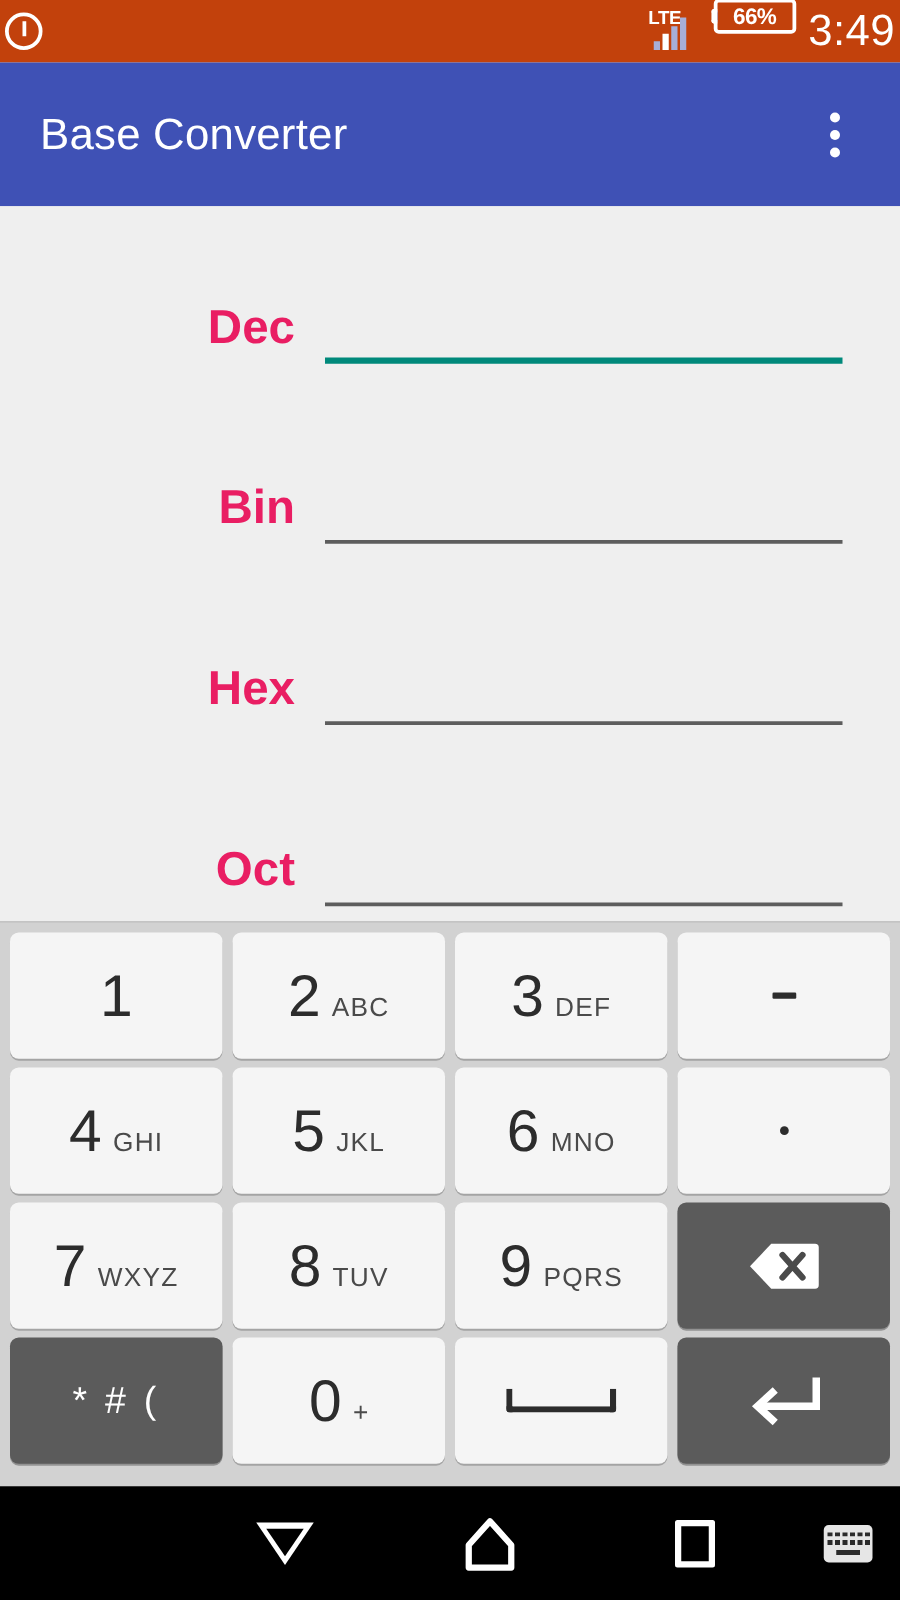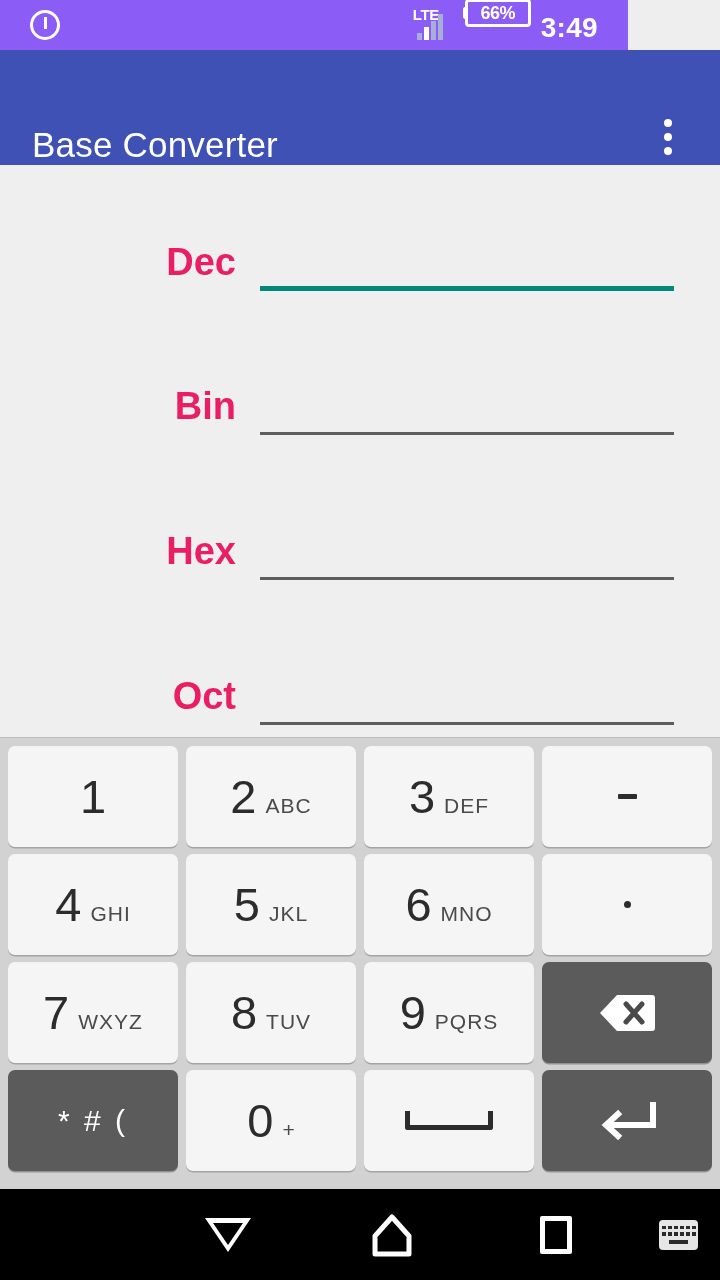--- a/index.html
+++ b/index.html
@@ -16,25 +16,25 @@
     position: relative;
     width: 720px;
     height: 1280px;
     background: #eeeeee;
   }
 
   
   #status-bar {
     position: absolute;
     top: 0; left: 0;
-    width: 628px; height: 50px;
-    background: #8b5cf6;
-    display: flex;
-    align-items: center;
-    padding: 0 30px;
+    width: 720px; height: 50px;
+    background: #c2410c;
+    display: flex;
+    align-items: center;
+    padding: 0 4px;
   }
   #status-left { display: flex; align-items: center; }
   #status-right {
     margin-left: auto;
     display: flex;
     align-items: flex-end;
     gap: 10px;
     height: 50px;
     padding-bottom: 4px;
   }
@@ -103,36 +103,36 @@
     border-radius: 3px 0 0 3px;
     margin-right: -3px;
   }
   .battery-text {
     font-size: 18px;
     font-weight: bold;
     color: #ffffff;
     letter-spacing: -0.5px;
   }
   #clock {
-    font-size: 28px;
-    font-weight: bold;
+    font-size: 35px;
+    font-weight: normal;
     color: #ffffff;
     line-height: 1;
     margin-bottom: 4px;
     letter-spacing: 0.3px;
   }
 
   
   #app-bar {
     position: absolute;
     top: 50px; left: 0;
     width: 720px; height: 115px;
     background: #3f51b5;
     display: flex;
-    align-items: flex-end;
+    align-items: center;
     padding: 0 32px;
   }
   #app-title {
     font-size: 35px;
     color: #ffffff;
     font-weight: normal;
     letter-spacing: 0.2px;
   }
   #overflow-menu {
     margin-left: auto;

